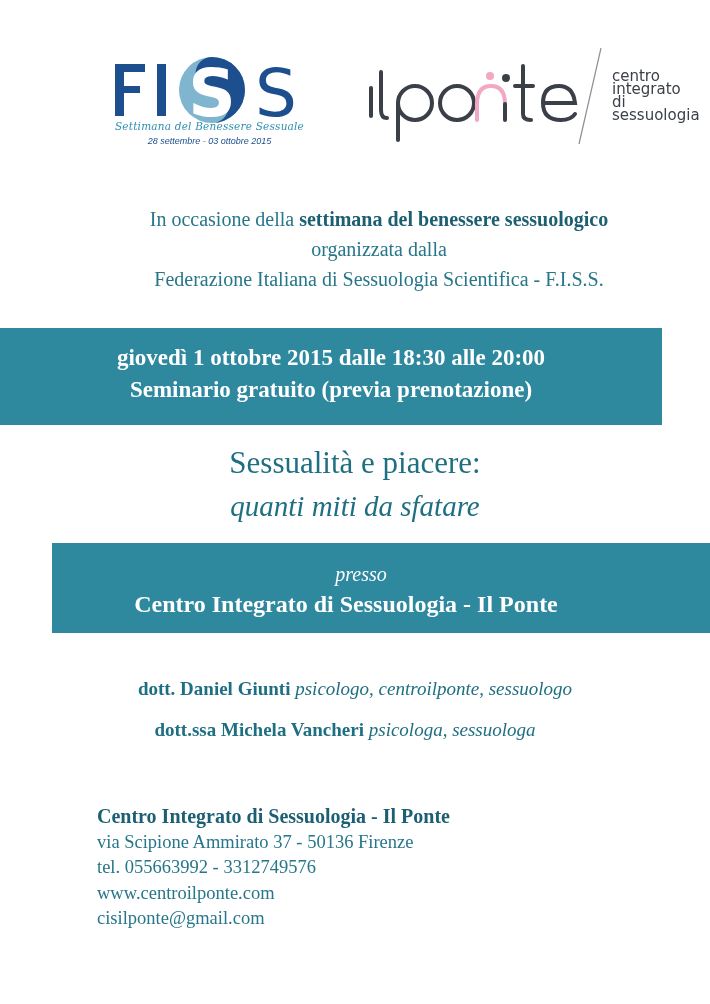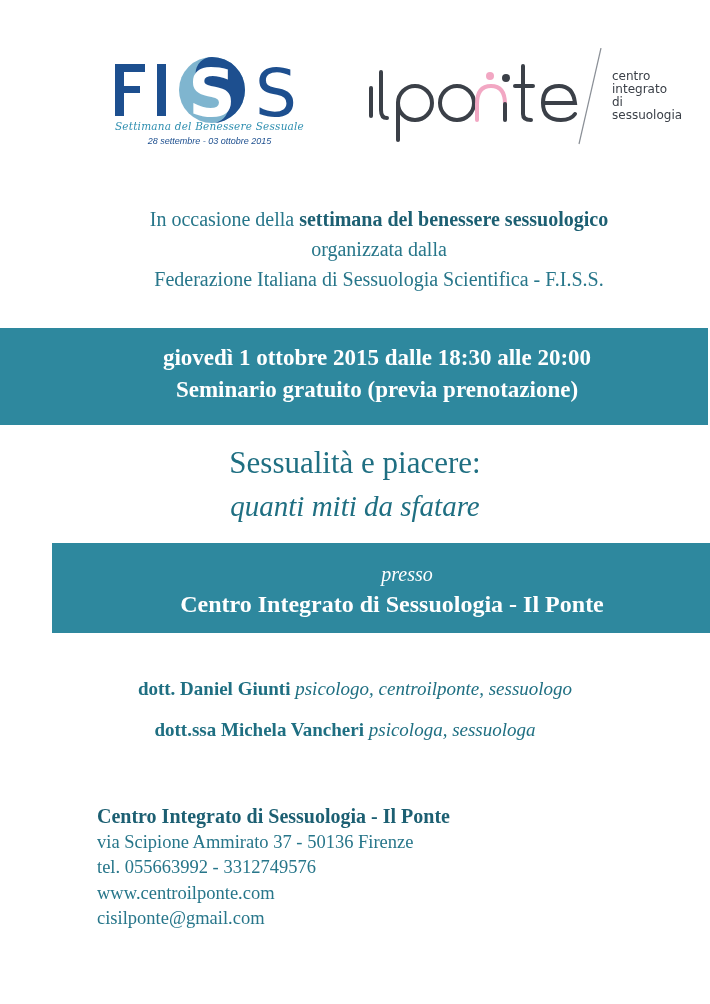--- a/index.html
+++ b/index.html
@@ -11,24 +11,24 @@
   
   .fiss { left: 112px; top: 54px; width: 195px; height: 100px; }
   .fiss-letters { position: absolute; left: 0; top: 0; width: 195px; height: 70px; }
   .fiss-tag { position: absolute; left: 0; top: 66px; width: 195px; text-align: center;
     font-family: "DejaVu Serif", serif; font-style: italic; color: #2f8fb0; font-size: 10.5px; letter-spacing: 0.2px; }
   .fiss-dates { position: absolute; left: 0; top: 82px; width: 195px; text-align: center;
     font-family: Liberation Sans, sans-serif; font-style: italic; color: #1d4f8f; font-size: 9px; }
   
   .ponte { left: 365px; top: 48px; width: 320px; height: 100px; }
   .ponte-sub { position: absolute; left: 247px; top: 22px; font-family: "DejaVu Sans", sans-serif;
-    font-size: 12px; line-height: 13px; color: #3b4048; }
+    font-size: 15px; line-height: 13px; color: #3b4048; }
   .intro { left: 0; width: 710px; text-align: center; font-size: 20px; color: #27768a; padding-left: 24px; }
   .intro b { color: #1c5f72; }
-  .band { background: #2e889e; color: #ffffff; text-align: center; padding-left: 46px; }
+  .band { background: #2e889e; color: #ffffff; text-align: center; }
   .band1 { left: 0; top: 328px; width: 662px; height: 97px; }
   .band1 .l { font-weight: bold; font-size: 23px; line-height: 32px; }
   .band2 { left: 52px; top: 543px; width: 658px; height: 90px; }
   .title { left: 0; width: 710px; text-align: center; color: #1f6f82; font-weight: normal; }
   .speakers { left: 0; width: 710px; text-align: center; font-size: 19px; color: #1f6f82; }
   .speakers b { font-weight: bold; }
   .speakers i { font-weight: normal; }
   .contact { left: 97px; font-size: 18.5px; color: #27768a; line-height: 25.5px; }
   .contact .head { font-weight: bold; font-size: 20px; color: #1c5f72; }
 </style>

